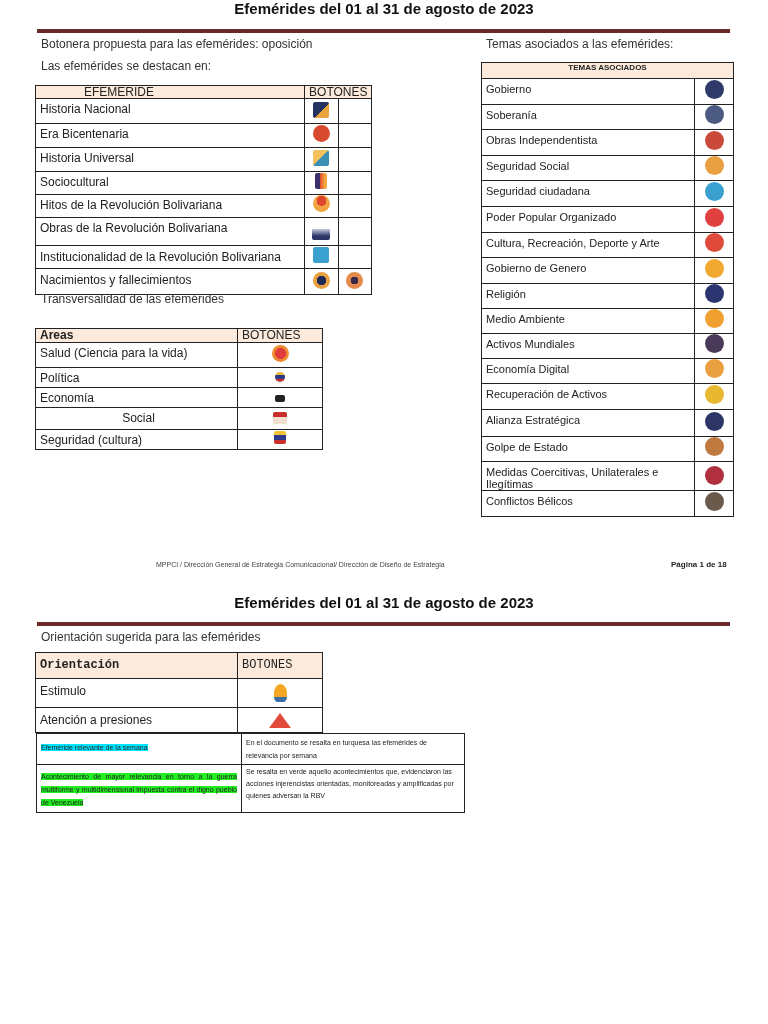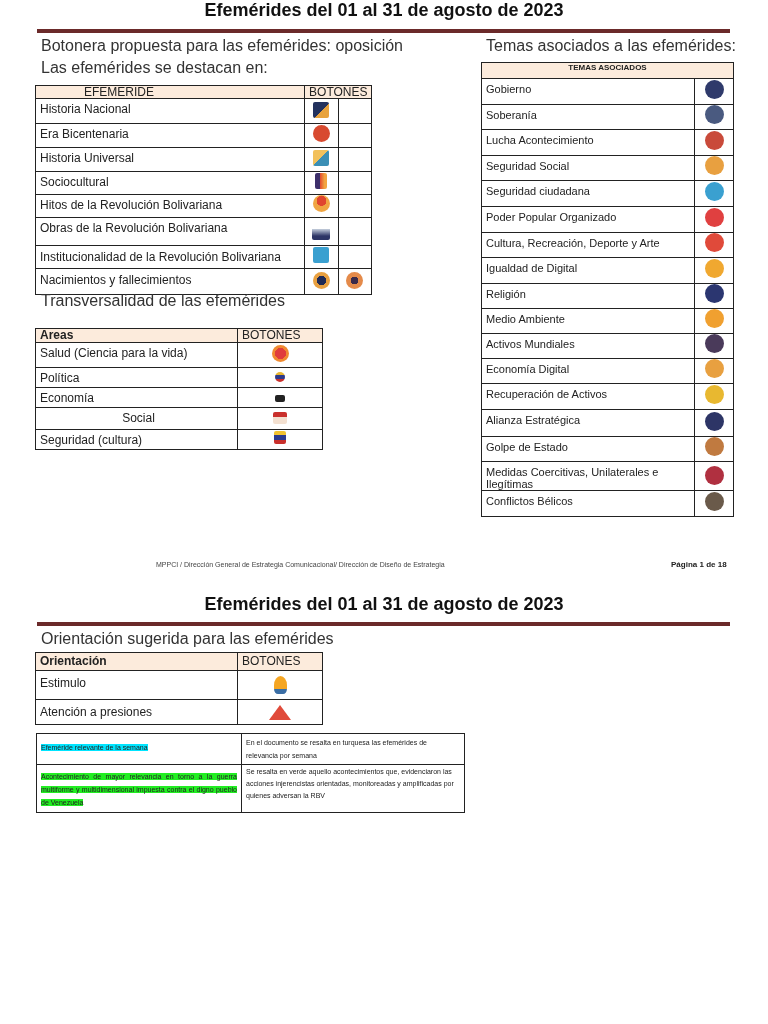--- a/index.html
+++ b/index.html
@@ -1,20 +1,20 @@
 <!DOCTYPE html>
 <html><head>
 <meta charset="utf-8">
 <style>
   html, body { margin:0; padding:0; background:#ffffff; }
   body { width:768px; height:1024px; position:relative; overflow:hidden; font-family:"Liberation Sans", sans-serif; color:#222; }
   .abs { position:absolute; }
-  .title { left:0; width:768px; text-align:center; font-weight:bold; font-size:18px; color:#111; }
+  .title { left:0; width:768px; text-align:center; font-weight:bold; font-size:15px; color:#111; }
   .rule { left:37px; width:693px; height:4px; background:#6b2a2a; }
-  .txt { font-size:16px; color:#333; }
+  .txt { font-size:12px; color:#333; }
   table { border-collapse:collapse; position:absolute; }
   td, th { border:1px solid #222; padding:0; }
   .hdr { background:#fcebdc; }
   .cell-label { font-size:12px; padding-left:4px; text-align:left; vertical-align:top; color:#222; }
   .th-label { font-size:12px; text-align:left; padding-left:4px; font-weight:normal; }
   .icon { display:inline-block; width:17px; height:17px; border-radius:50%; }
   .icon-sq { display:inline-block; width:16px; height:16px; border-radius:2px; }
   .ic-cell { text-align:center; vertical-align:bottom; padding-bottom:1px; }
   .small { font-size:11px; }
   .tiny { font-size:7px; color:#222; }
@@ -119,41 +119,41 @@
     <tbody id="temas-body">
       <tr style="height: 26px;">
         <td class="small" style="vertical-align: top; padding: 4px 4px 0px; color: rgb(34, 34, 34);">Gobierno</td>
         <td class="ic-cell" style="width: 38px;"><span class="icon" style="width: 19px; height: 19px; background: rgb(47, 58, 107);"></span></td>
       </tr>
       <tr style="height: 25px;">
         <td class="small" style="vertical-align: top; padding: 4px 4px 0px; color: rgb(34, 34, 34);">Soberanía</td>
         <td class="ic-cell" style="width: 38px;"><span class="icon" style="width: 19px; height: 19px; background: rgb(74, 90, 128);"></span></td>
       </tr>
       <tr style="height: 26px;">
-        <td class="small" style="vertical-align: top; padding: 4px 4px 0px; color: rgb(34, 34, 34);">Lucha Acontecimiento</td>
+        <td class="small" style="vertical-align: top; padding: 4px 4px 0px; color: rgb(34, 34, 34);">Obras Independentista</td>
         <td class="ic-cell" style="width: 38px;"><span class="icon" style="width: 19px; height: 19px; background: rgb(201, 74, 58);"></span></td>
       </tr>
       <tr style="height: 25px;">
         <td class="small" style="vertical-align: top; padding: 4px 4px 0px; color: rgb(34, 34, 34);">Seguridad Social</td>
         <td class="ic-cell" style="width: 38px;"><span class="icon" style="width: 19px; height: 19px; background: rgb(232, 160, 64);"></span></td>
       </tr>
       <tr style="height: 26px;">
         <td class="small" style="vertical-align: top; padding: 4px 4px 0px; color: rgb(34, 34, 34);">Seguridad ciudadana</td>
         <td class="ic-cell" style="width: 38px;"><span class="icon" style="width: 19px; height: 19px; background: rgb(58, 160, 208);"></span></td>
       </tr>
       <tr style="height: 26px;">
         <td class="small" style="vertical-align: top; padding: 4px 4px 0px; color: rgb(34, 34, 34);">Poder Popular Organizado</td>
         <td class="ic-cell" style="width: 38px;"><span class="icon" style="width: 19px; height: 19px; background: rgb(224, 64, 64);"></span></td>
       </tr>
       <tr style="height: 25px;">
         <td class="small" style="vertical-align: top; padding: 4px 4px 0px; color: rgb(34, 34, 34);">Cultura, Recreación, Deporte y Arte</td>
         <td class="ic-cell" style="width: 38px;"><span class="icon" style="width: 19px; height: 19px; background: rgb(224, 74, 58);"></span></td>
       </tr>
       <tr style="height: 26px;">
-        <td class="small" style="vertical-align: top; padding: 4px 4px 0px; color: rgb(34, 34, 34);">Igualdad de Digital</td>
+        <td class="small" style="vertical-align: top; padding: 4px 4px 0px; color: rgb(34, 34, 34);">Gobierno de Genero</td>
         <td class="ic-cell" style="width: 38px;"><span class="icon" style="width: 19px; height: 19px; background: rgb(240, 168, 48);"></span></td>
       </tr>
       <tr style="height: 25px;">
         <td class="small" style="vertical-align: top; padding: 4px 4px 0px; color: rgb(34, 34, 34);">Religión</td>
         <td class="ic-cell" style="width: 38px;"><span class="icon" style="width: 19px; height: 19px; background: rgb(43, 54, 112);"></span></td>
       </tr>
       <tr style="height: 22px;">
         <td class="small" style="vertical-align: top; padding: 4px 4px 0px; color: rgb(34, 34, 34);">Medio Ambiente</td>
         <td class="ic-cell" style="width: 38px;"><span class="icon" style="width: 19px; height: 19px; background: rgb(240, 160, 48);"></span></td>
       </tr>
@@ -190,21 +190,21 @@
 
 <div class="abs footer" style="left:156px; top:561px;">MPPCI / Dirección General de Estrategia Comunicacional/ Dirección de Diseño de Estrategia</div>
 <div class="abs" style="left:671px; top:560px; font-size:8px; font-weight:bold; color:#222;">Página 1 de 18</div>
 
 <div class="abs title" style="top:594px;">Efemérides del 01 al 31 de agosto de 2023</div>
 <div class="abs rule" style="top:622px;"></div>
 <div class="abs txt" style="left:41px; top:630px;">Orientación sugerida para las efemérides</div>
 
 <table style="left:35px; top:652px; width:288px;">
   <tbody>
-      <tr class="hdr" style="height:18px;">
+      <tr class="hdr" style="height:26px;font-family:Liberation Mono, monospace;">
     <th class="th-label" style="width:197px; font-weight:bold; line-height:13px;">Orientación</th>
     <th class="th-label" style="line-height:13px;">BOTONES</th>
   </tr>
   <tr style="height:29px;">
     <td class="cell-label" style="padding-top:5px;">Estimulo</td>
     <td class="ic-cell"><span class="icon" style="width:13px; height:18px; border-radius:50% 50% 30% 30%; background:linear-gradient(180deg,#f5a623 75%,#3a6ea5 75%);"></span></td>
   </tr>
   <tr style="height:25px;">
     <td class="cell-label" style="padding-top:5px;">Atención a presiones</td>
     <td class="ic-cell" style="vertical-align:bottom; padding-bottom:0;"><span style="display:inline-block; width:0; height:0; border-left:11px solid transparent; border-right:11px solid transparent; border-bottom:15px solid #e04a3a;"></span></td>

